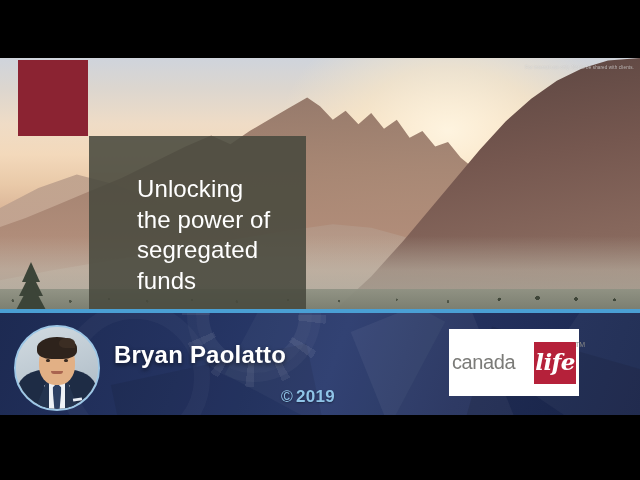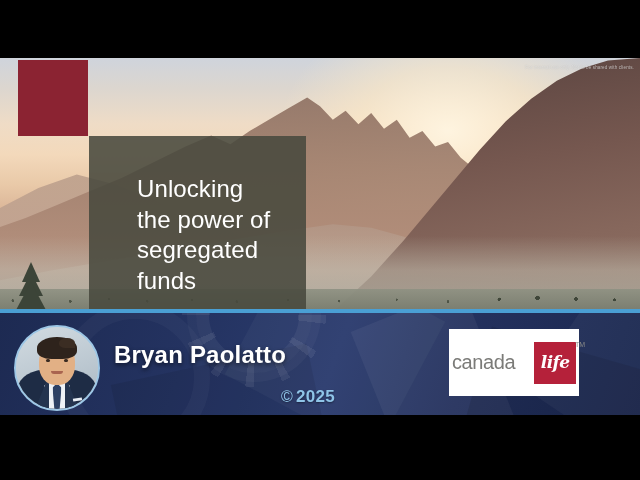--- a/index.html
+++ b/index.html
@@ -265,21 +265,21 @@
   .logo-inner{ position:relative; display:flex; align-items:center;gap:18px; }
   .logo-canada{
     color:#7b7b78; font-size:20px; font-weight:400; letter-spacing:-.4px;
   }
   .logo-life-sq{
     position:relative; width:42px; height:42px; margin-left:1px;
     display:flex; align-items:center; justify-content:center;
   }
   .logo-life{
     color:#fff; font-family:"DejaVu Serif", serif; font-style:italic;
-    font-size:17px; font-weight:700; letter-spacing:-.6px;
+    font-size:23px; font-weight:700; letter-spacing:-.6px;
     transform:translateY(-1px);
   }
   .logo-tm{
     position:absolute; right:-9px; top:-1px;
     color:#8a8a87; font-size:7px; letter-spacing:0;
   }
 </style>
 </head>
 <body>
 
@@ -337,21 +337,21 @@
       <div class="av-hair"></div>
       <div class="av-eyeL"></div>
       <div class="av-eyeR"></div>
       <div class="av-mouth"></div>
     </div>
 
     <div class="speaker-name">Bryan Paolatto</div>
 
     <div class="copyright">
       <span class="c-glyph">©</span>
-      <span>2025</span>
+      <span>2019</span>
     </div>
 
     <div class="logo-box">
       <div class="logo-inner">
         <span class="logo-canada" style="color: rgb(123, 123, 120);">canada</span>
         <span class="logo-life-sq" style="background: rgb(181, 33, 58);">
           <span class="logo-life">life</span>
           <span class="logo-tm">TM</span>
         </span>
       </div>

